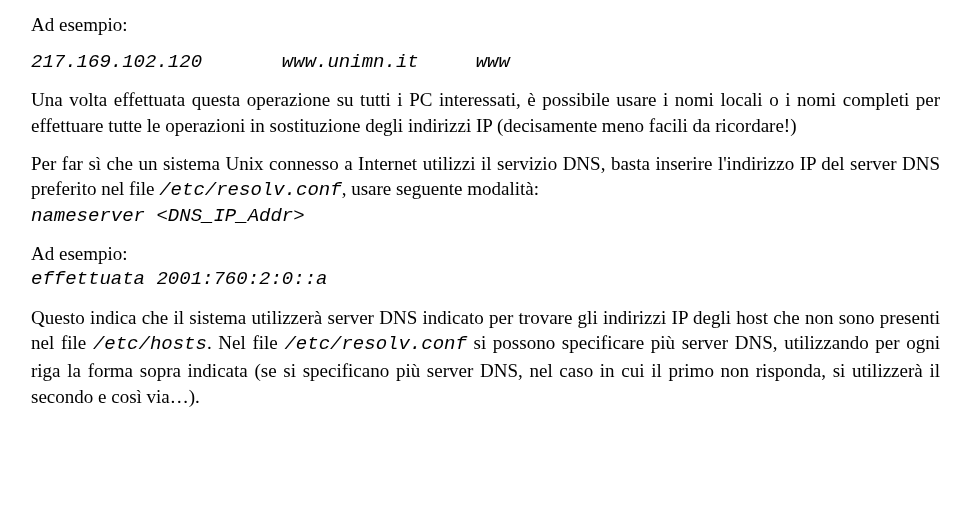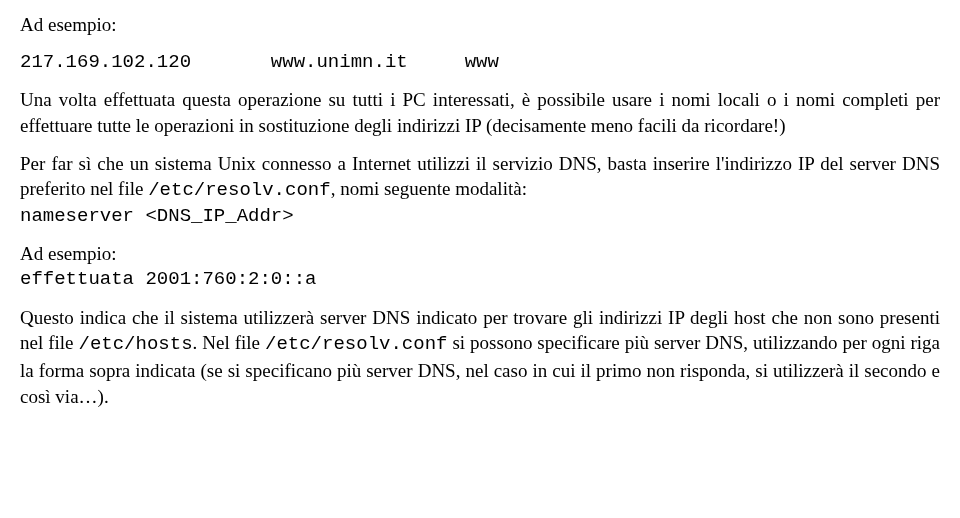--- a/index.html
+++ b/index.html
@@ -13,41 +13,43 @@
       background: #ffffff;
       font-family: 'Times New Roman', Times, serif;
       font-size: 19px;
       line-height: 1.35;
       color: #000000;
       padding: 12px 20px;
     }
     .paragraph {
       margin-bottom: 12px;
       text-align: justify;
+      margin-left: 11px;
     }
     .no-margin {
       margin-bottom: 0;
     }
     .mono {
       font-family: 'Courier New', Courier, monospace;
+      font-style: italic;
     }
   </style>
 </head>
 <body>
 
 <p class="paragraph">Ad esempio:</p>
 
 <p class="paragraph mono">
   <span class="ip-addr">217.169.102.120</span><span>&nbsp;&nbsp;&nbsp;&nbsp;&nbsp;&nbsp;&nbsp;</span><span class="ip-host">www.unimn.it&nbsp;&nbsp;&nbsp;&nbsp;&nbsp;www</span>
 </p>
 
 <p class="paragraph">Una volta effettuata questa operazione su tutti i PC interessati, è possibile usare i nomi locali o i nomi completi per effettuare tutte le operazioni in sostituzione degli indirizzi IP (decisamente meno facili da ricordare!)</p>
 
 <p class="paragraph no-margin">
-  <span>Per far sì che un sistema Unix connesso a Internet utilizzi il servizio DNS, basta inserire l'indirizzo IP del server DNS preferito nel file </span><span class="mono">/etc/resolv.conf</span><span>, nomi seguente modalità:</span>
+  <span>Per far sì che un sistema Unix connesso a Internet utilizzi il servizio DNS, basta inserire l'indirizzo IP del server DNS preferito nel file </span><span class="mono">/etc/resolv.conf</span><span>, usare seguente modalità:</span>
 </p>
 
 <p class="paragraph mono">nameserver &lt;DNS_IP_Addr&gt;</p>
 
 <p class="paragraph no-margin">Ad esempio:</p>
 
 <p class="paragraph mono">effettuata 2001:760:2:0::a</p>
 
 <p class="paragraph">
   <span>Questo indica che il sistema utilizzerà server DNS indicato per trovare gli indirizzi IP degli host che non sono presenti nel file </span><span class="mono">/etc/hosts</span><span>. Nel file </span><span class="mono">/etc/resolv.conf</span><span> si possono specificare più server DNS, utilizzando per ogni riga la forma sopra indicata (se si specificano più server DNS, nel caso in cui il primo non risponda, si utilizzerà il secondo e così via…).</span>

